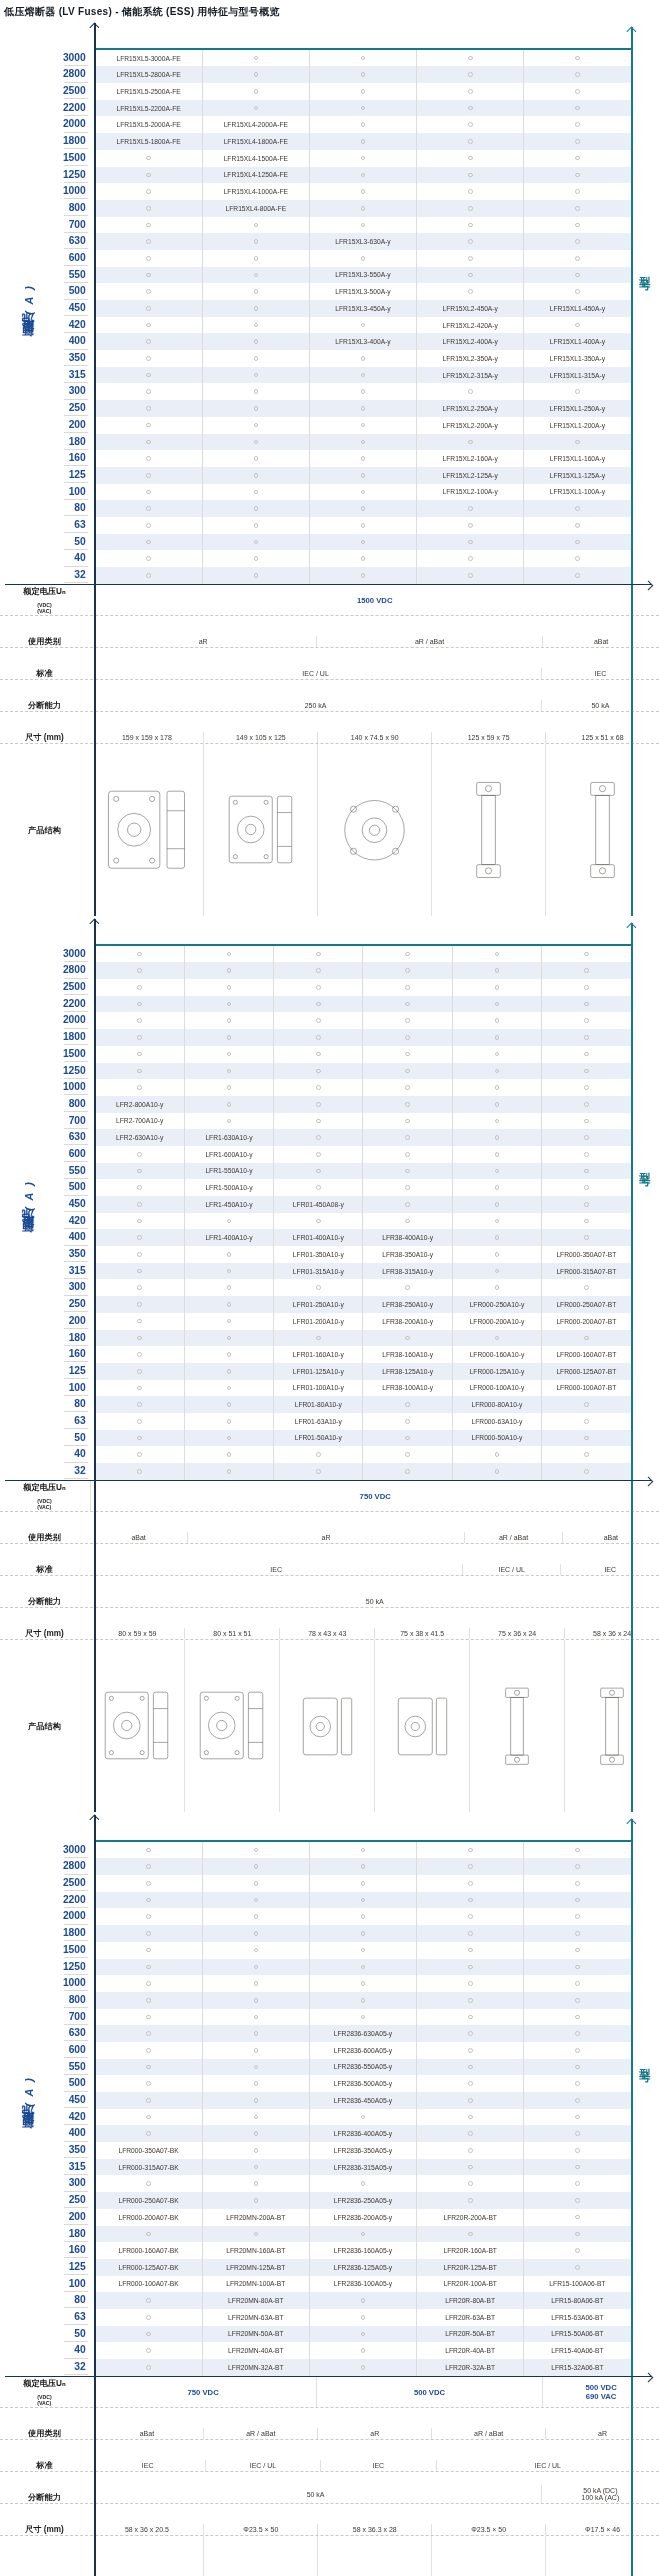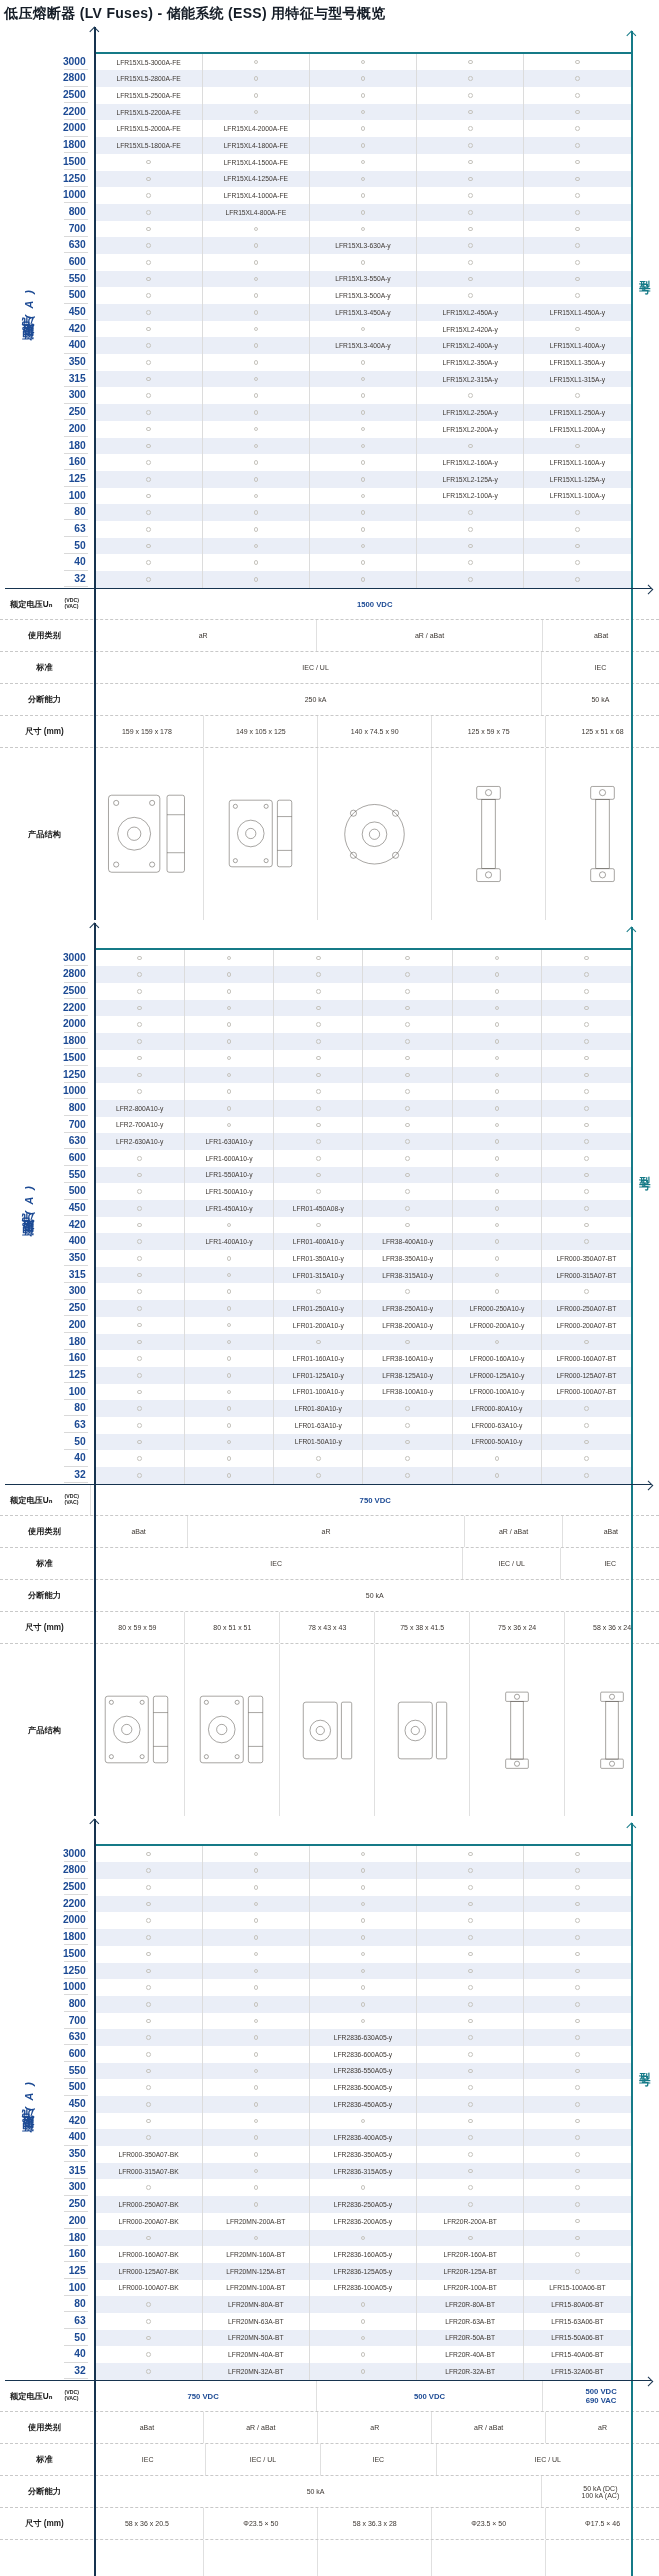--- a/index.html
+++ b/index.html
@@ -1,17 +1,17 @@
 <!DOCTYPE html>
 <html style="font-size:8.2px"><head>
 <meta charset="utf-8">
 <style>
   html,body{margin:0;padding:0;background:#fff;}
   body{width:659px;font-family:"Liberation Sans","DejaVu Sans",sans-serif;color:#3c3631;}
-  .title{font-size:14px;font-weight:bold;color:#141c26;margin:5.2px 0 1px 4.1px;letter-spacing:0.3px;}
+  .title{font-size:10px;font-weight:bold;color:#141c26;margin:5.2px 0 1px 4.1px;letter-spacing:0.3px;}
   .section{position:relative;padding-top:28px;}
   
   .vline{position:absolute;width:1.5px;bottom:0;z-index:2;}
   .vline::before{content:'';position:absolute;top:0.5px;left:-2.6px;width:5.7px;height:5.7px;
     border-left:1.5px solid currentColor;border-top:1.5px solid currentColor;transform:rotate(45deg);}
   .vline.navy{left:94px;top:3.1px;color:#16334f;background:#16334f;}
   .vline.teal{left:631px;top:7.2px;color:#157a87;background:#157a87;}
   .topline{position:absolute;left:94px;width:538px;top:28px;height:1.5px;background:#157a87;}
   .ylabel{position:absolute;left:15.5px;top:28px;height:535px;width:25px;display:flex;align-items:center;justify-content:center;
     writing-mode:vertical-rl;transform:rotate(180deg);color:#1c4a94;font-weight:bold;font-size:12.4px;letter-spacing:3.6px;}
@@ -28,24 +28,24 @@
     border-left:0.5px solid #dcdcdc;overflow:hidden;white-space:nowrap;}
   .cell:first-child{border-left:none;}
   .dot{width:4.6px;height:4.6px;border:0.8px solid #c6c4be;border-radius:50%;box-sizing:border-box;}
   .xaxis{position:relative;height:1.5px;background:#16334f;margin-left:5.2px;margin-right:8.2px;z-index:3;}
   .xaxis::after{content:'';position:absolute;right:-0.5px;top:-2.1px;width:5.7px;height:5.7px;
     border-top:1.5px solid #16334f;border-right:1.5px solid #16334f;transform:rotate(45deg);}
   
   .spec{position:relative;}
   .srow{display:flex;align-items:stretch;border-bottom:1px dashed #c9c9c9;}
   .srow.voltage{min-height:30px;}
-  .srow.category,.srow.standard,.srow.breaking,.srow.dims{min-height:31px;}
+  .srow.category,.srow.standard,.srow.breaking,.srow.dims{min-height:31px;align-items:flex-end;}
   .srow.structure{min-height:172px;border-bottom:none;}
   .slabel{width:94px;display:flex;align-items:center;justify-content:center;font-size:8.2px;color:#1a1a1a;
-    font-weight:bold;box-sizing:border-box;text-align:center;gap:12px;}
+    font-weight:bold;box-sizing:border-box;text-align:center;gap:6px;flex-direction:column;}
   .slabel .vunits{font-size:5.2px;line-height:5.7px;text-align:left;font-weight:bold;}
   .scells{width:601px;margin-left:1.5px;display:flex;}
   .scell{flex-basis:0;display:flex;align-items:center;justify-content:center;text-align:center;
     font-size:7px;white-space:pre-line;padding:2.1px 3.1px;box-sizing:border-box;}
   .scell.bl{border-left:0.5px solid #e0e0e0;}
   .srow.voltage .scell{color:#1c4a94;font-weight:bold;font-size:7.7px;}
   .srow.structure .scell{align-items:center;}
   svg{stroke:#55504a;fill:none;stroke-width:1px;}
 </style>
 </head>

